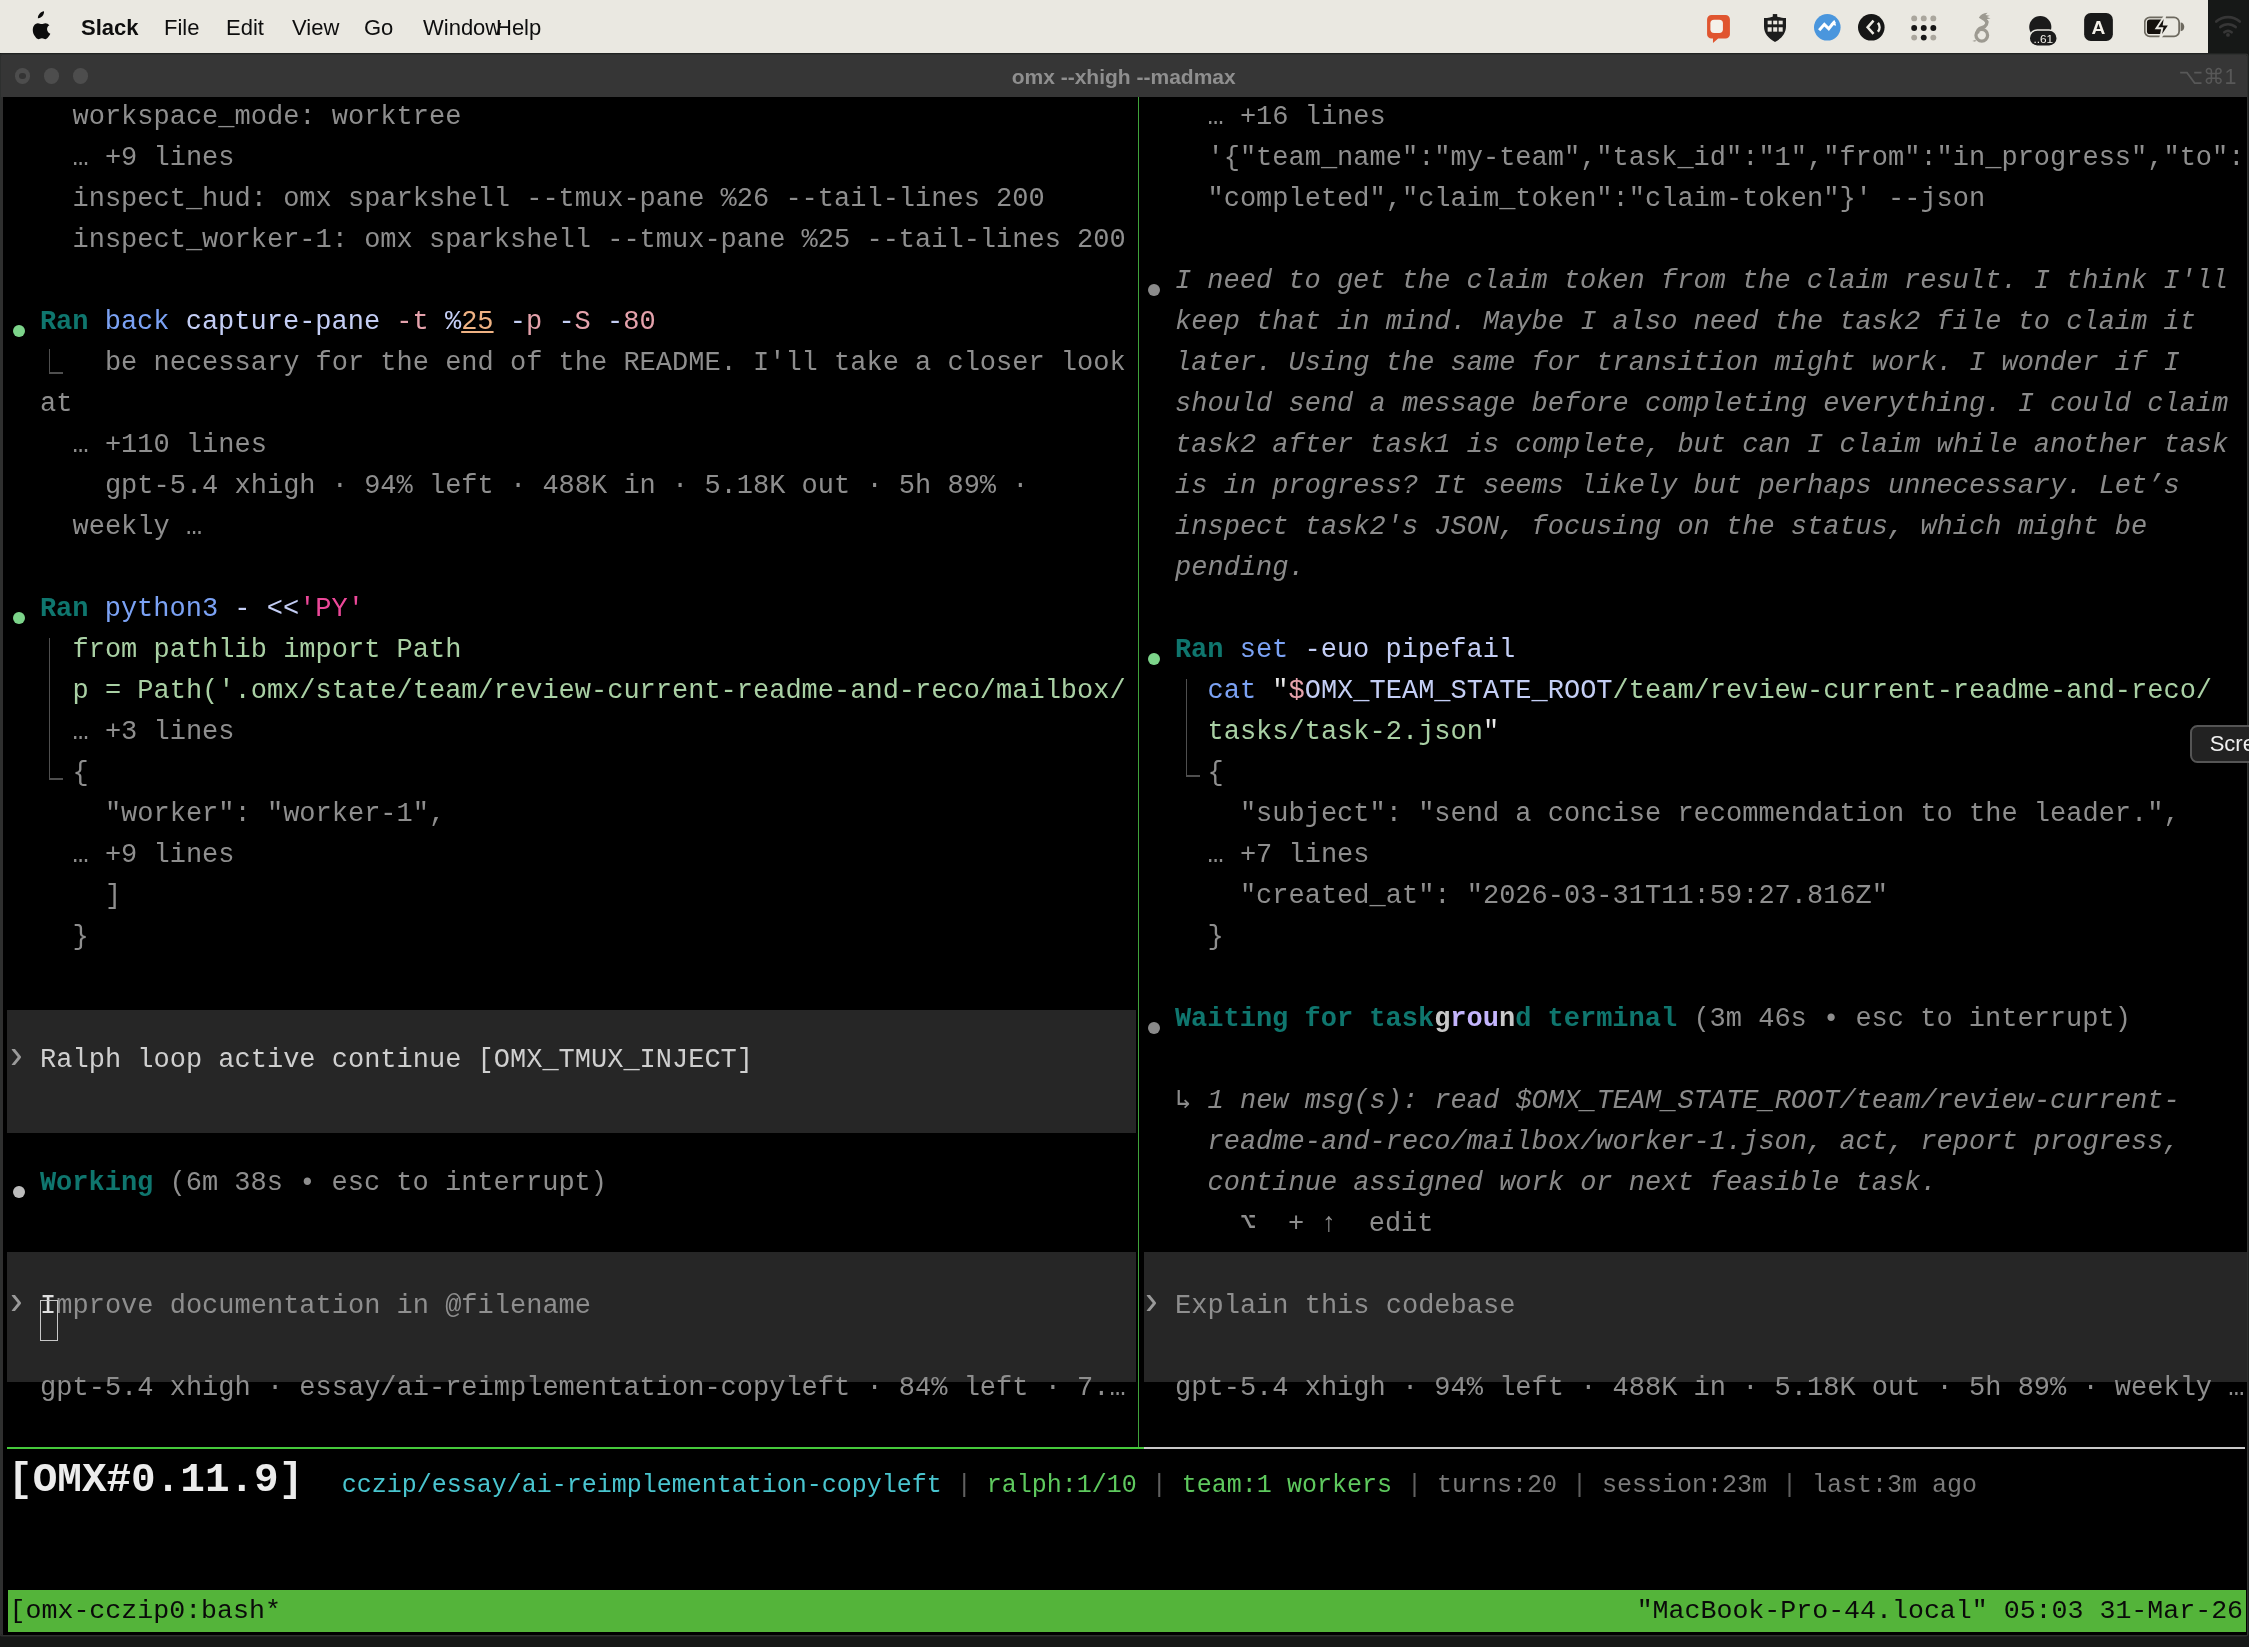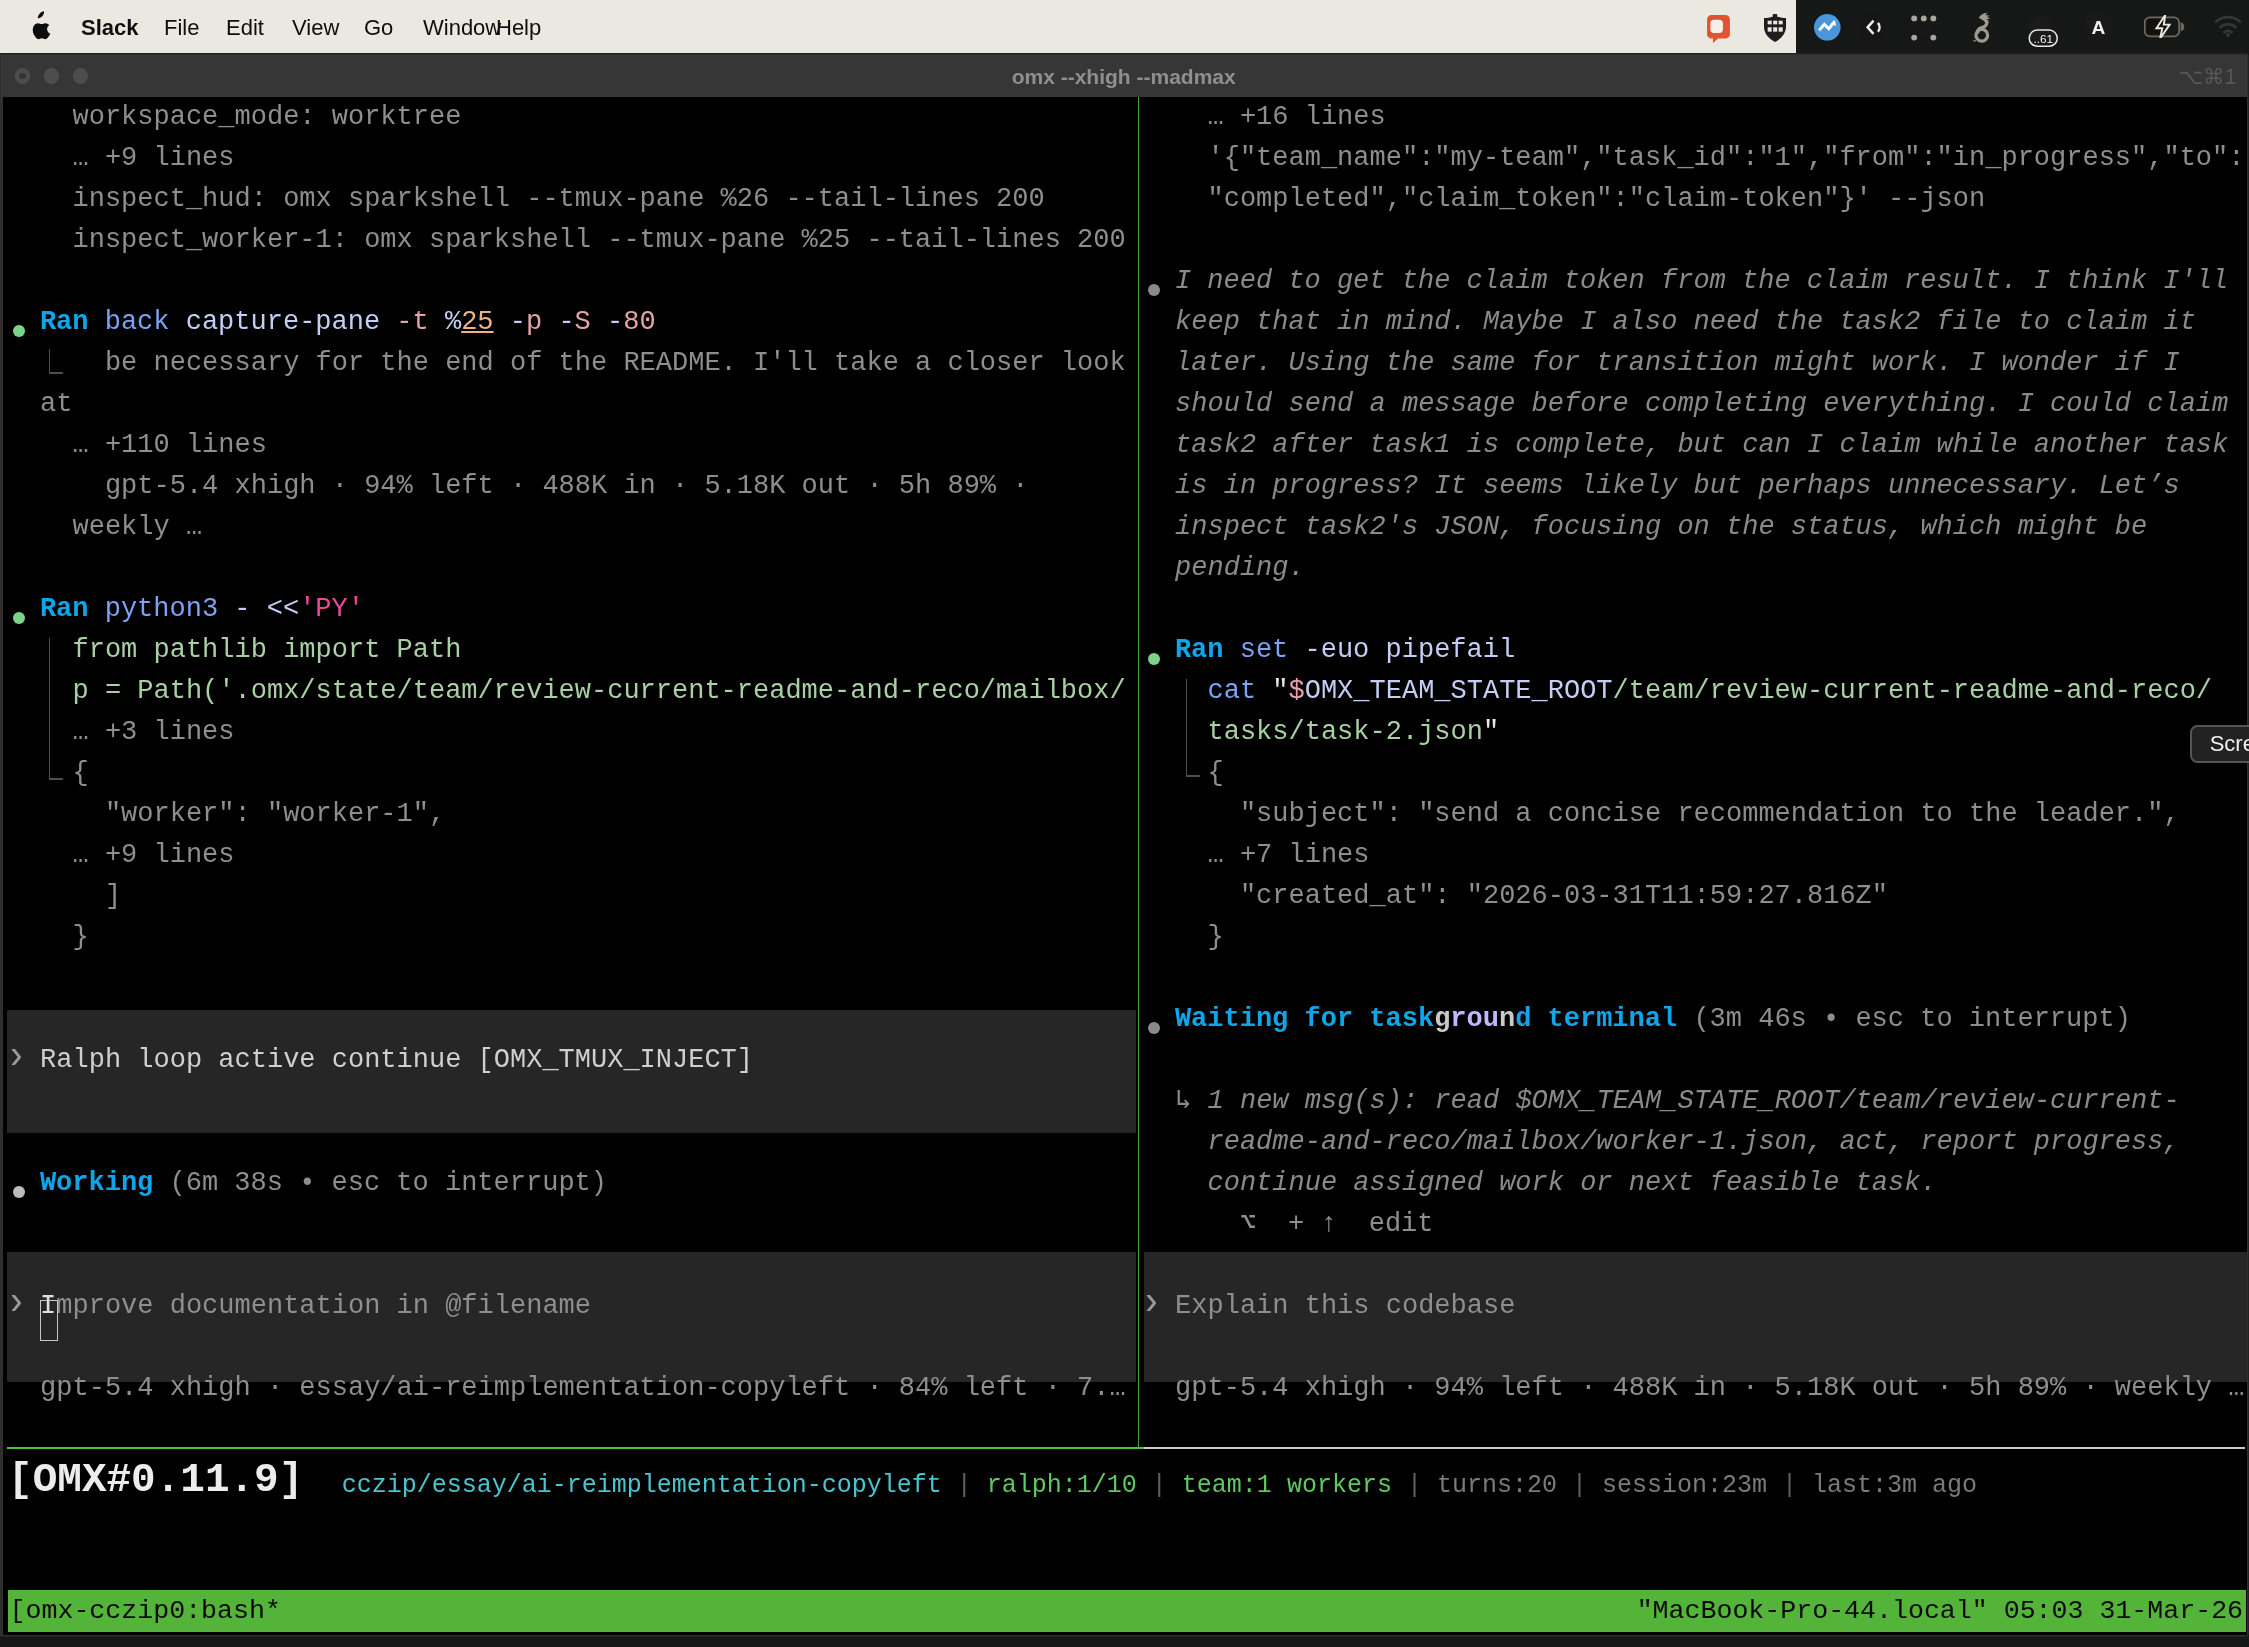--- a/index.html
+++ b/index.html
@@ -1,32 +1,32 @@
 <!DOCTYPE html>
 <html style="font-size:11.8px"><head><meta charset="utf-8"><style>
 html,body{margin:0;padding:0;}
 body{width:2250px;height:1648px;background:#161817;position:relative;overflow:hidden;
      font-family:"Liberation Sans",sans-serif;}
-.menu{position:absolute;left:0;top:0;width:1796px;height:53px;background:#eae8e1;}
+.menu{position:absolute;left:0;top:0;width:2208px;height:53px;background:#eae8e1;}
 .mi{position:absolute;top:0;height:53px;line-height:55px;font-size:22px;color:#0e0e0e;}
 .ic{position:absolute;}
 .mb{font-weight:bold;}
 .win{position:absolute;left:0.7px;top:55px;width:2246px;height:1580px;background:#000;
      border-radius:1px;overflow:hidden;box-shadow:0 0 0 1.5px rgba(110,110,110,.28), inset 2.2px 0 0 #2e2e2e;}
 .tbar{position:absolute;left:0;top:0;width:100%;height:42px;background:#363636;}
 .tl{position:absolute;top:13.3px;width:15.5px;height:15.5px;border-radius:50%;background:#4d4d4d;}
 .title{position:absolute;left:0;top:0;width:100%;height:42px;line-height:44px;text-align:center;
        font-weight:bold;font-size:21px;color:#8f8f8f;}
 .hot{position:absolute;right:10.3px;top:0;height:42px;line-height:44px;font-size:21.4px;color:#585858;}
 .term{position:absolute;left:0;top:42px;width:2246px;height:1538px;background:#000;}
 pre{position:absolute;margin:0;font-family:"Liberation Mono",monospace;
     font-size:27px;line-height:41px;white-space:pre;color:#8e8e8e;}
 .g{color:#8e8e8e;}
 .gi{color:#8a8a8a;font-style:italic;}
-.wb{color:#0ea5e9;font-weight:bold;}
+.wb{color:#0f766e;font-weight:bold;}
 .blu{color:#7ba2f4;}
 .per{color:#c4cef5;}
 .pnk{color:#e5a2ac;}
 .pch{color:#efb283;text-decoration:underline;}
 .vio{color:#ec4899;}
 .sg{color:#a9d0a4;}
 .ra{color:#cfcfcf;}
 .wq{color:#e8e8e8;}
 .sh1{color:#c9c9c9;font-weight:bold;}
 .sh2{color:#c4b5fd;font-weight:bold;}

